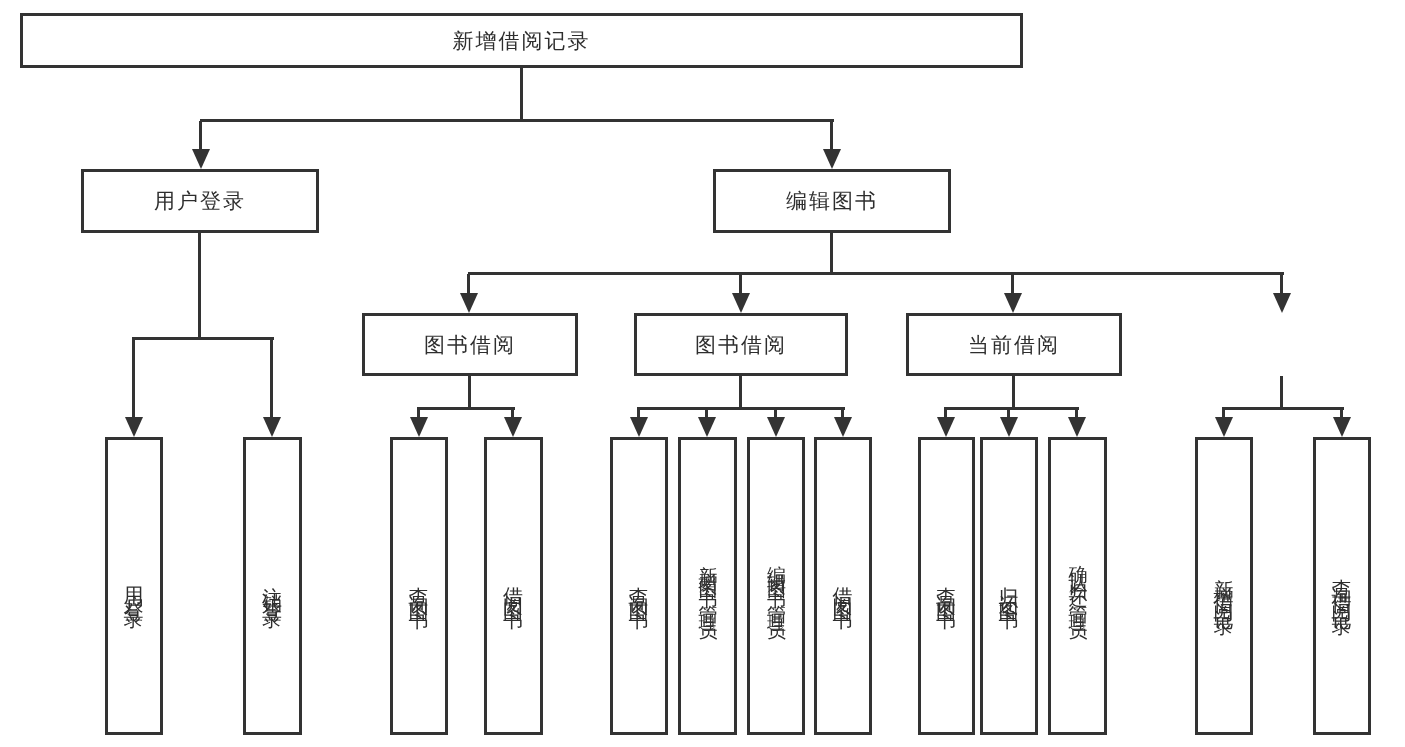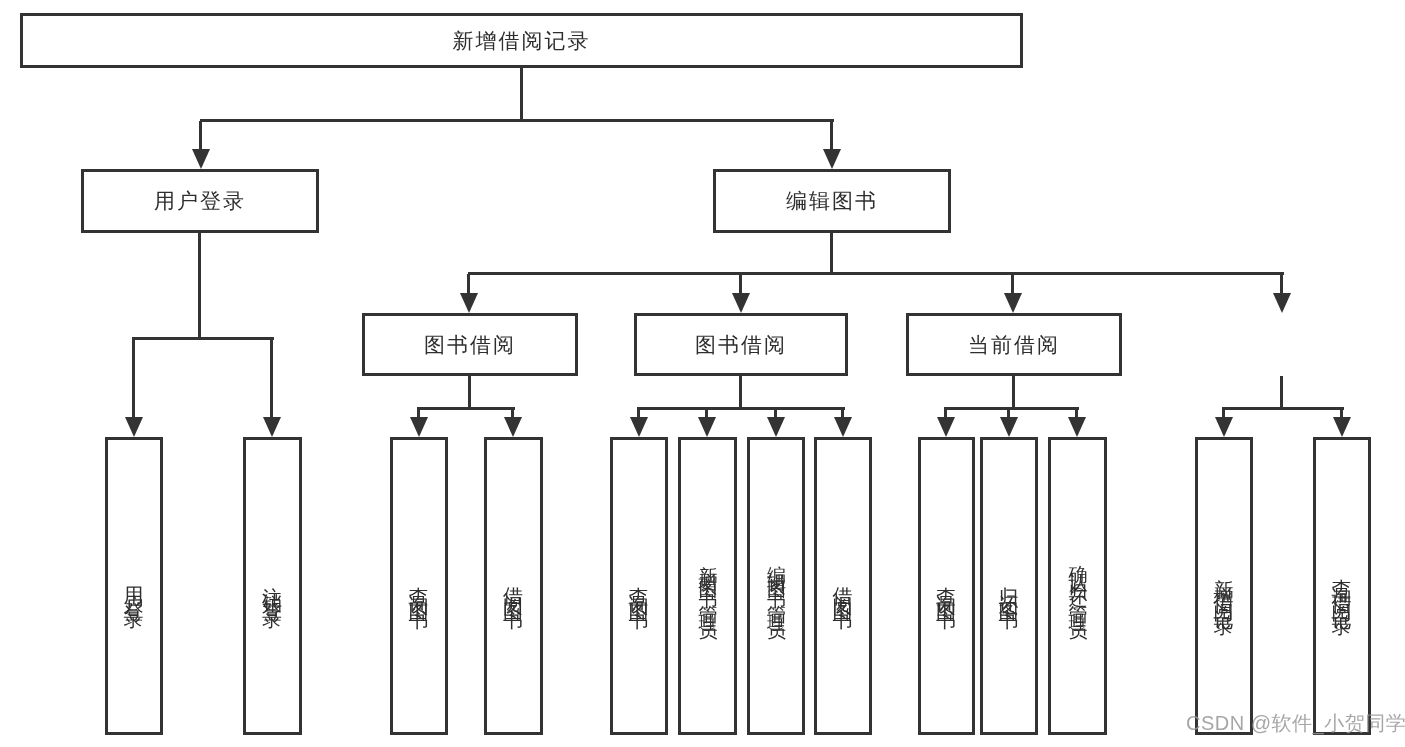--- a/index.html
+++ b/index.html
@@ -153,15 +153,14 @@
     <span>确认归还（管理员）</span>
   </div>
 
   <div class="node leaf" style="left:1195px;top:437px;width:58px;height:298px">
     <span>新增借阅记录</span>
   </div>
   <div class="node leaf" style="left:1313px;top:437px;width:58px;height:298px">
     <span>查询借阅记录</span>
   </div>
 
-  <div class="watermark">CSDN @软件_小贺同学</div>
 
 </div>
 
 </body></html>

